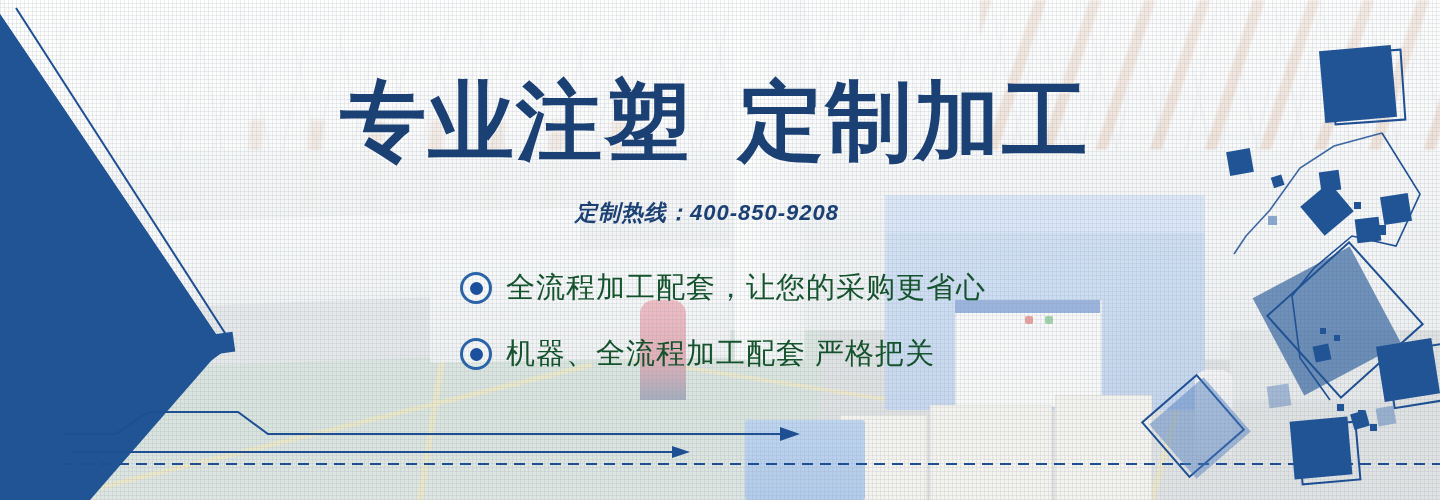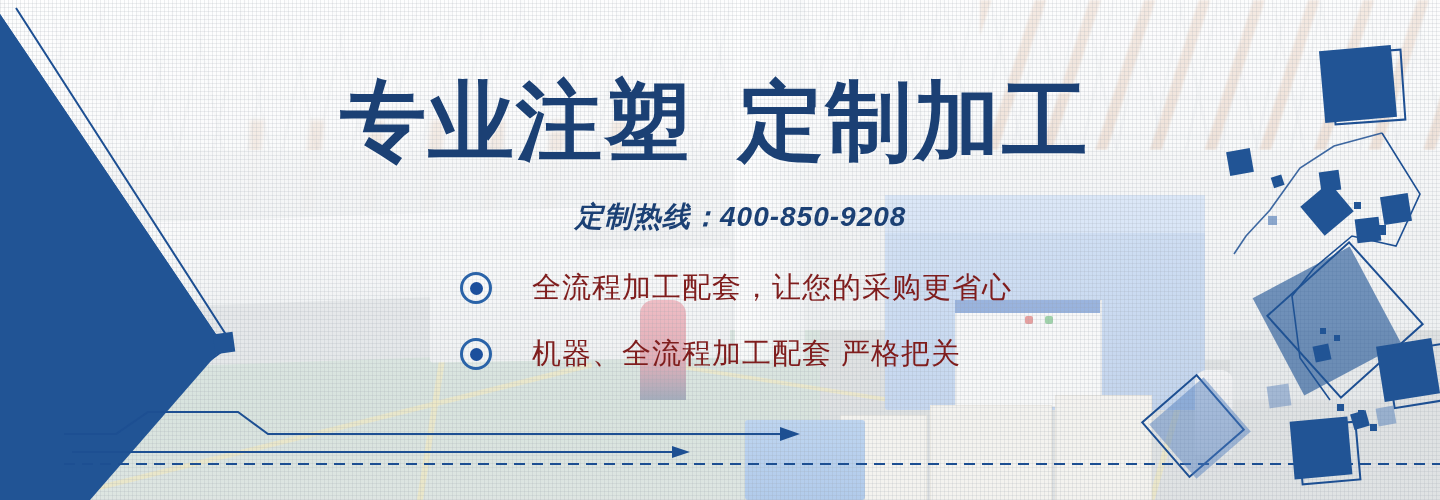--- a/index.html
+++ b/index.html
@@ -72,29 +72,29 @@
   
   .deco{position:absolute;inset:0;}
   .deco svg{position:absolute;inset:0;width:1440px;height:500px;}
 
   
   .content{position:absolute;inset:0;}
   .title{position:absolute;left:340px;top:78px;width:800px;
     font-size:86px;line-height:1;font-weight:bold;color:#1b4074;letter-spacing:2px;white-space:nowrap;
     text-shadow:0 2px 0 rgba(255,255,255,.35);}
   .title .gap{display:inline-block;width:46px;}
-  .hotline{position:absolute;left:575px;top:198px;font-size:28px;font-weight:bold;font-style:italic;
+  .hotline{position:absolute;left:575px;top:198px;font-size:22px;font-weight:bold;font-style:italic;
     color:#1b4074;letter-spacing:1px;white-space:nowrap;}
   .bullets{position:absolute;left:460px;top:268px;}
   .bullet{display:flex;align-items:center;margin-bottom:26px;}
   .bullet .dot{width:26px;height:26px;border-radius:50%;border:3px solid #2a63a8;
     display:flex;align-items:center;justify-content:center;flex:0 0 auto;margin-right:14px;
     background:rgba(255,255,255,.25);}
   .bullet .dot i{display:block;width:13px;height:13px;border-radius:50%;background:#1c4f9c;}
-  .bullet .txt{font-size:29px;color:#7f1d1d;letter-spacing:1px;white-space:nowrap;margin-left:26px;}
+  .bullet .txt{font-size:29px;color:#14532d;letter-spacing:1px;white-space:nowrap;}
 </style>
 </head>
 <body>
 
 <div class="banner">
 
   <div class="photo">
     <div class="ph-ceiling"></div>
     <div class="ph-beamwarm"></div>
     <div class="ph-beamwarm2"></div>

